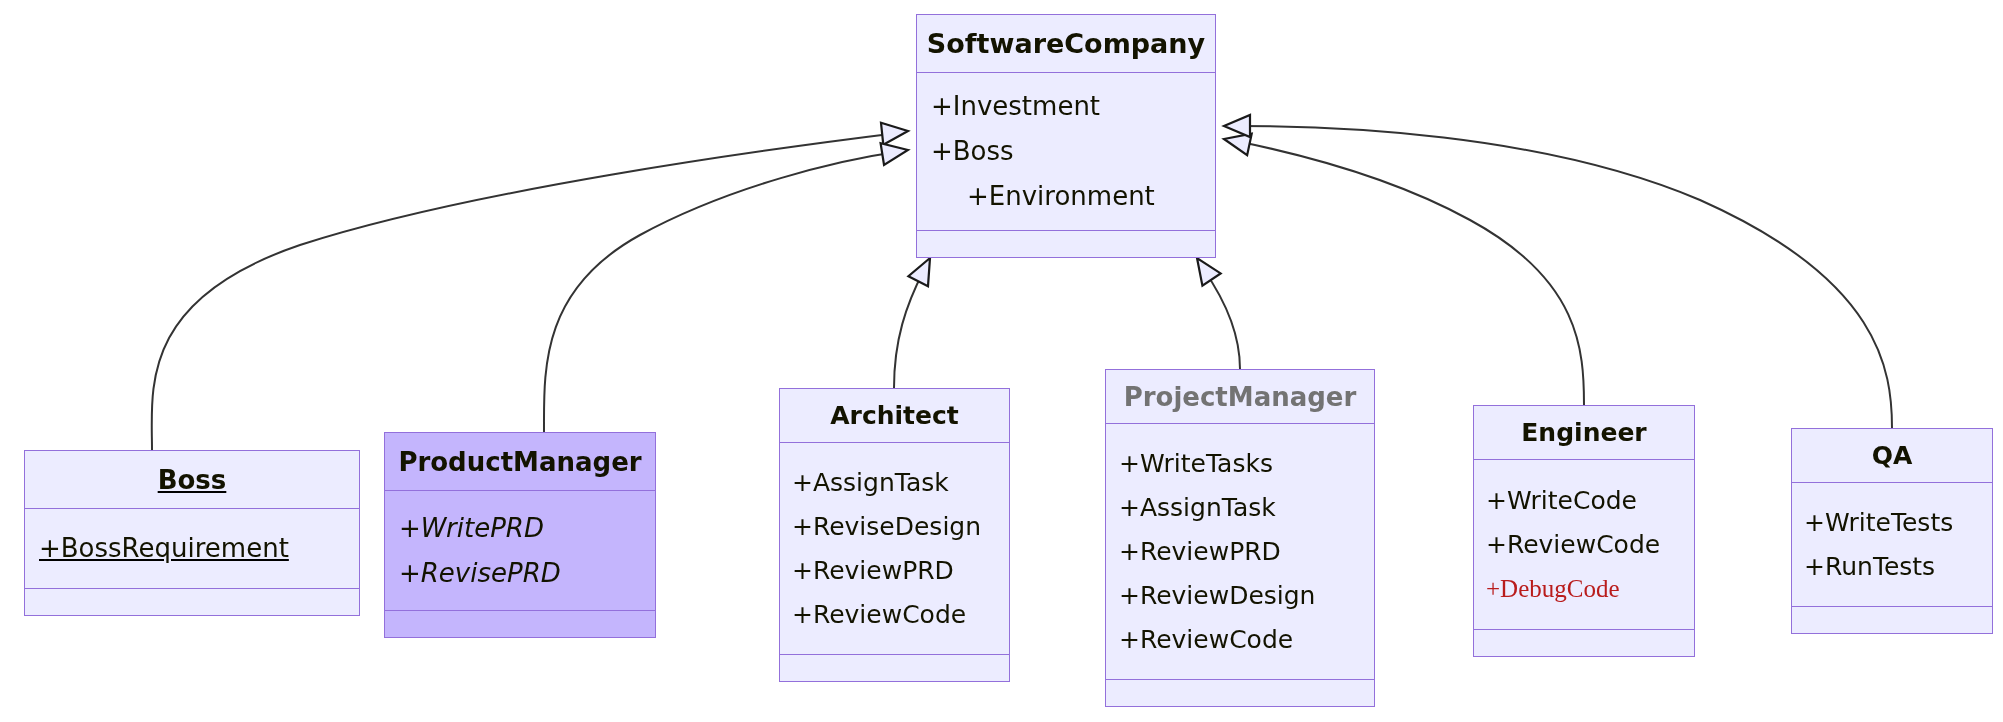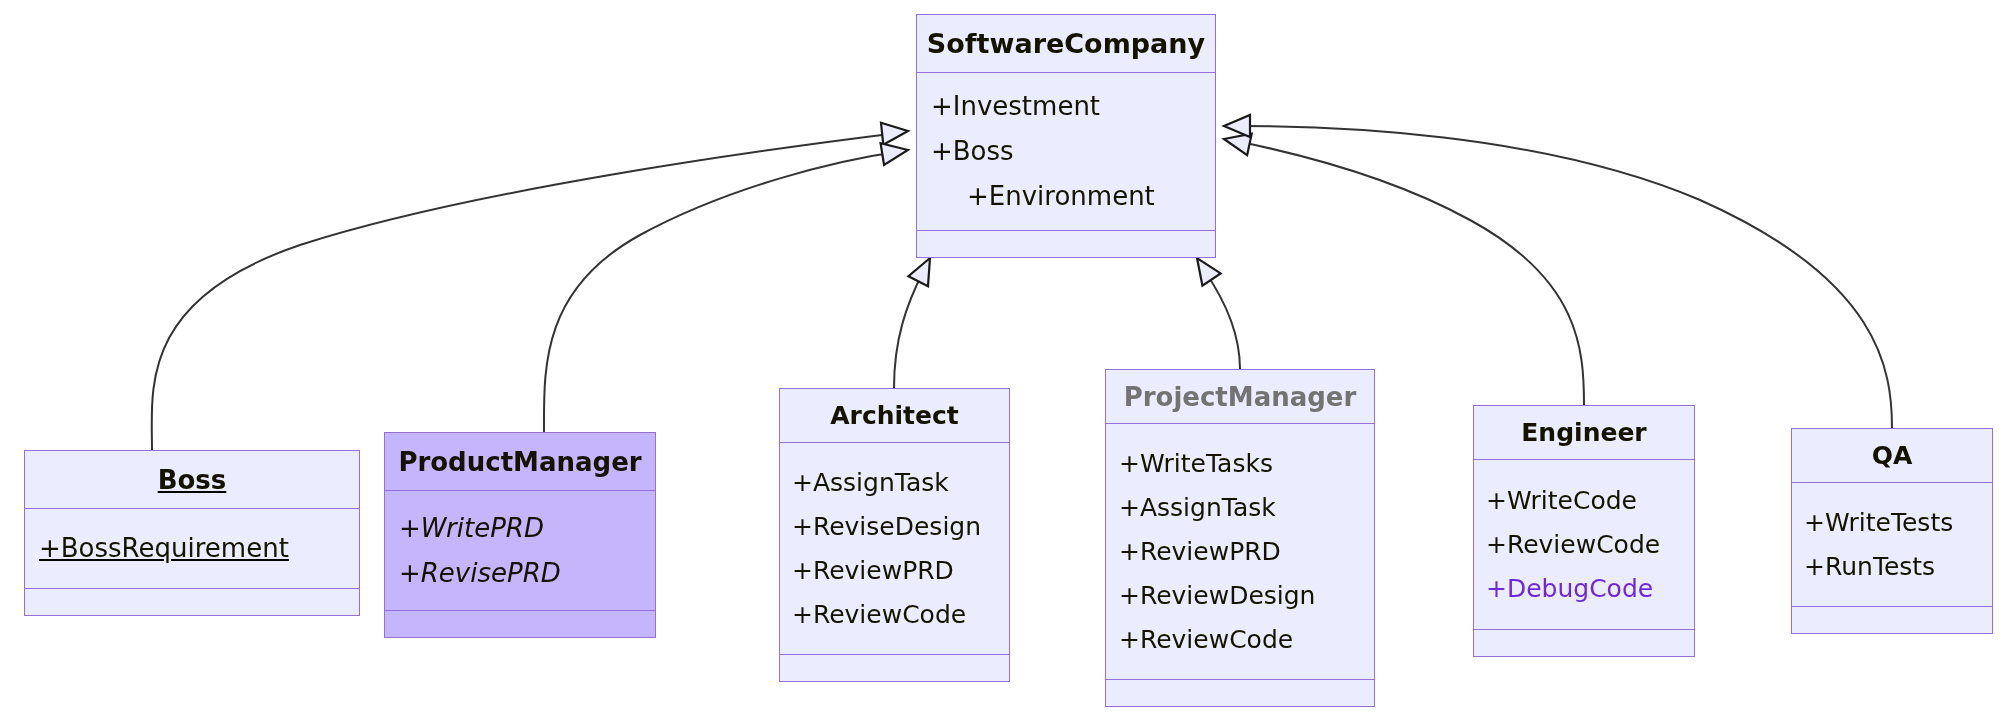--- a/index.html
+++ b/index.html
@@ -119,21 +119,21 @@
         <div class="attr-row" style="font-size: 25px; height: 44px; line-height: 44px; color: rgb(19, 19, 0);">+ReviewDesign</div>
         <div class="attr-row" style="font-size: 25px; height: 44px; line-height: 44px; color: rgb(19, 19, 0);">+ReviewCode</div>
       </div>
       <div class="class-methods" style="height: 26px;"></div>
     </div>
     <div class="uml-class" style="left: 1473px; top: 405px; width: 222px; height: 252px; background: rgb(236, 236, 255); border-color: rgb(147, 112, 219);">
       <div class="class-title" style="height: 54px; font-size: 25px; color: rgb(19, 19, 0); border-bottom-color: rgb(147, 112, 219);">Engineer</div>
       <div class="class-attrs" style="border-bottom-color: rgb(147, 112, 219); padding-left: 12px;">
         <div class="attr-row" style="font-size: 25px; height: 44px; line-height: 44px; color: rgb(19, 19, 0);">+WriteCode</div>
         <div class="attr-row" style="font-size: 25px; height: 44px; line-height: 44px; color: rgb(19, 19, 0);">+ReviewCode</div>
-        <div class="attr-row" style="font-size: 25px; height: 44px; line-height: 44px; color: #6d28d9;">+DebugCode</div>
+        <div class="attr-row" style="font-size: 25px; height: 44px; line-height: 44px; color: #b91c1c; font-family: Liberation Serif, serif;">+DebugCode</div>
       </div>
       <div class="class-methods" style="height: 26px;"></div>
     </div>
     <div class="uml-class" style="left: 1791px; top: 428px; width: 202px; height: 206px; background: rgb(236, 236, 255); border-color: rgb(147, 112, 219);">
       <div class="class-title" style="height: 54px; font-size: 25px; color: rgb(19, 19, 0); border-bottom-color: rgb(147, 112, 219);">QA</div>
       <div class="class-attrs" style="border-bottom-color: rgb(147, 112, 219); padding-left: 12px;">
         <div class="attr-row" style="font-size: 25px; height: 44px; line-height: 44px; color: rgb(19, 19, 0);">+WriteTests</div>
         <div class="attr-row" style="font-size: 25px; height: 44px; line-height: 44px; color: rgb(19, 19, 0);">+RunTests</div>
       </div>
       <div class="class-methods" style="height: 26px;"></div>

